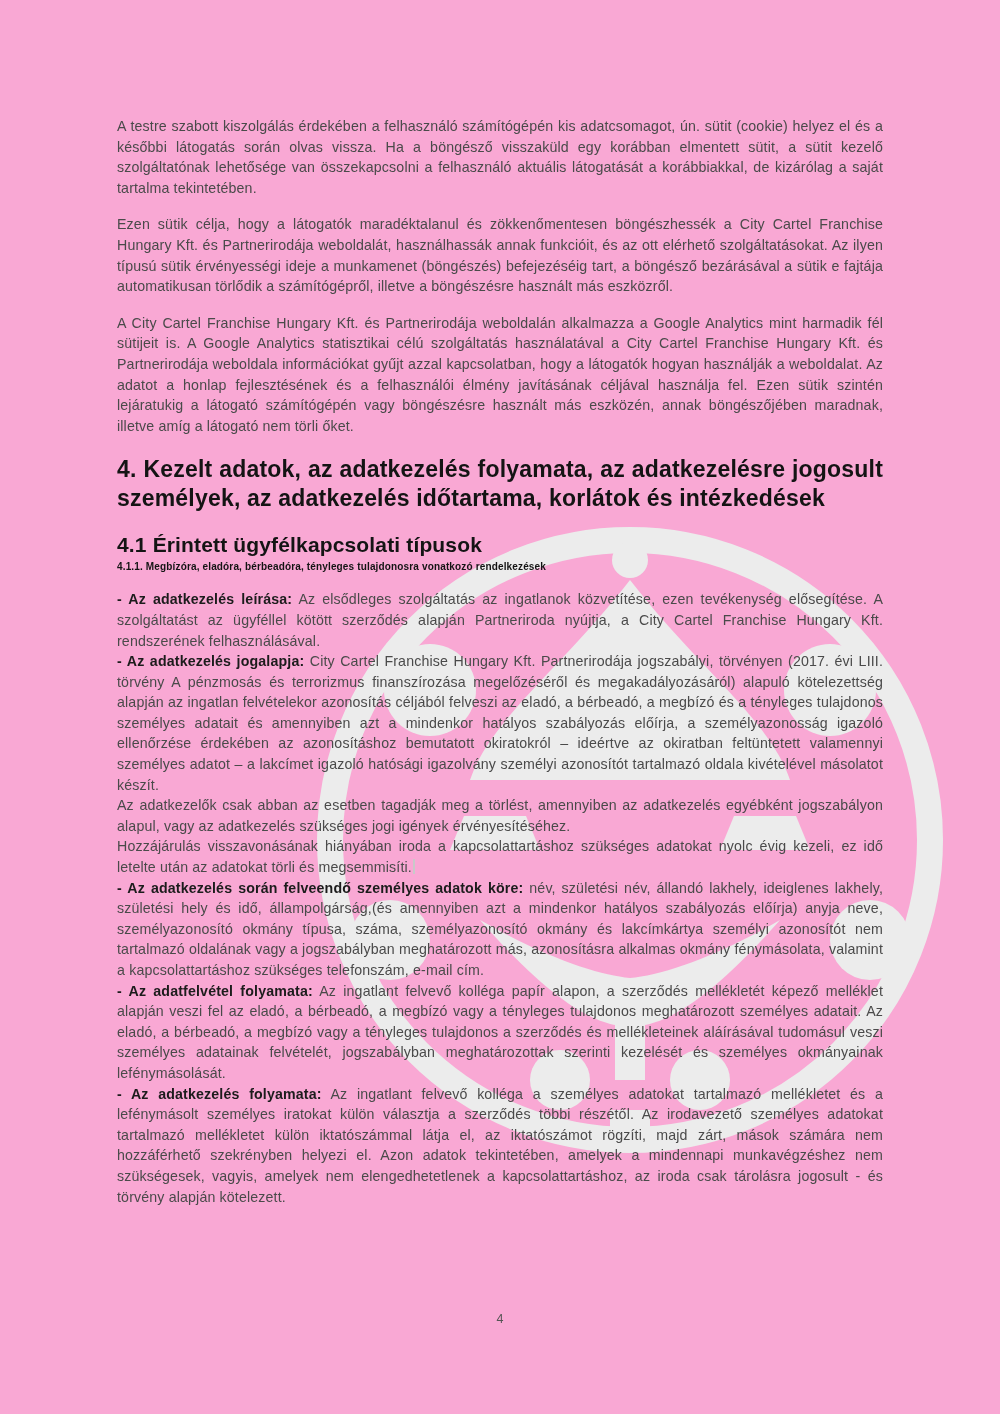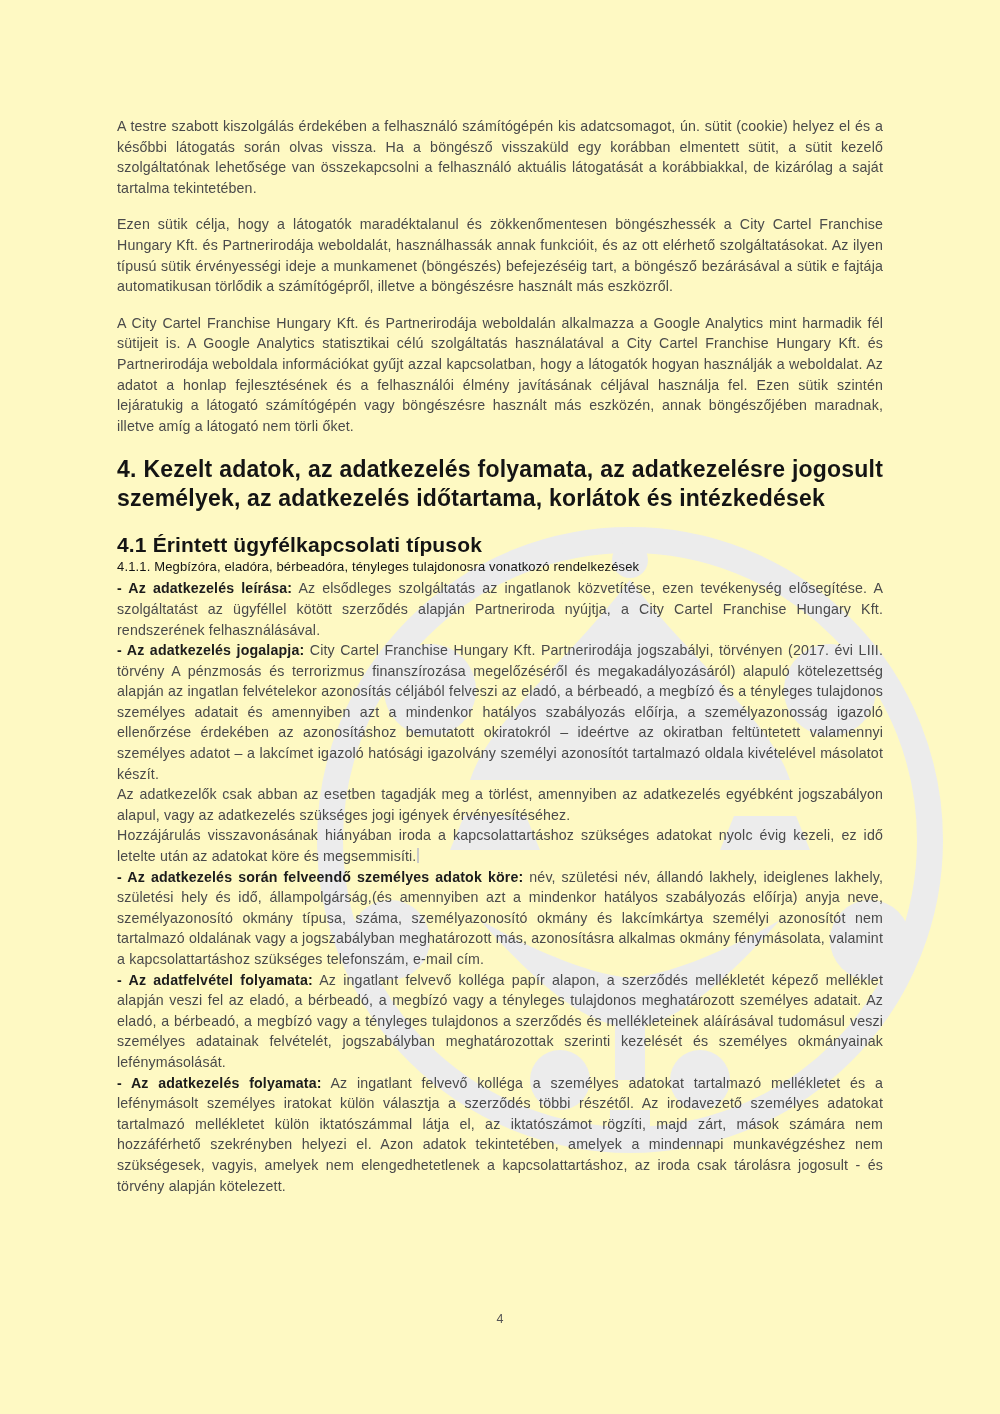--- a/index.html
+++ b/index.html
@@ -4,21 +4,21 @@
 <style>
   * { margin: 0; padding: 0; box-sizing: border-box; }
   html, body { background: #ffffff; }
   body { font-family: "Liberation Sans", "DejaVu Sans", sans-serif; }
 
   .page {
     position: relative;
     width: 1000px;
     height: 1414px;
     margin: 0 auto;
-    background: #fef9c3;
+    background: #f9a8d4;
     overflow: hidden;
   }
 
   .watermark {
     position: absolute;
     left: 310px;
     top: 520px;
     width: 640px;
     height: 640px;
     z-index: 0;
@@ -63,24 +63,24 @@
   .sub-heading {
     color: #141414;
     font-weight: 700;
     font-size: 21px;
     line-height: 22px;
     margin-top: 14px;
   }
 
   .subsub-heading {
     color: #141414;
-    font-weight: 400;
-    font-size: 13px;
+    font-weight: 700;
+    font-size: 10px;
     line-height: 21px;
-    margin-bottom: 1px;
+    margin-bottom: 12px;
   }
 
   p.item { text-align: justify; }
   p.item .lead { font-weight: 700; color: #1c1c1c; }
 
   .caret {
     display: inline-block;
     width: 2px;
     height: 15px;
     background: #c9c9c9;
@@ -135,21 +135,21 @@
     <h2 class="sub-heading">4.1 Érintett ügyfélkapcsolati típusok</h2>
     <h3 class="subsub-heading">4.1.1.  Megbízóra, eladóra, bérbeadóra, tényleges tulajdonosra vonatkozó rendelkezések</h3>
 
     <p class="item"><span class="lead">- Az adatkezelés leírása:</span><span> Az elsődleges szolgáltatás az ingatlanok közvetítése, ezen tevékenység elősegítése. A szolgáltatást az ügyféllel kötött szerződés alapján Partneriroda nyújtja, a City Cartel Franchise Hungary Kft. rendszerének felhasználásával.</span></p>
 
     <p class="item"><span class="lead">- Az adatkezelés jogalapja:</span><span> City Cartel Franchise Hungary Kft. Partnerirodája jogszabályi, törvényen (2017. évi LIII. törvény A pénzmosás és terrorizmus finanszírozása megelőzéséről és megakadályozásáról) alapuló kötelezettség alapján az ingatlan felvételekor azonosítás céljából felveszi az eladó, a bérbeadó, a megbízó és a tényleges tulajdonos személyes adatait és amennyiben azt a mindenkor hatályos szabályozás előírja, a személyazonosság igazoló ellenőrzése érdekében az azonosításhoz bemutatott okiratokról – ideértve az okiratban feltüntetett valamennyi személyes adatot – a lakcímet igazoló hatósági igazolvány személyi azonosítót tartalmazó oldala kivételével másolatot készít.</span></p>
 
 
     <p class="item"><span>Az adatkezelők csak abban az esetben tagadják meg a törlést, amennyiben az adatkezelés egyébként jogszabályon alapul, vagy az adatkezelés szükséges jogi igények érvényesítéséhez.</span></p>
 
-    <p class="item"><span>Hozzájárulás visszavonásának hiányában iroda a kapcsolattartáshoz szükséges adatokat nyolc évig kezeli, ez idő letelte után az adatokat köre és megsemmisíti.</span><span class="caret"></span></p>
+    <p class="item"><span>Hozzájárulás visszavonásának hiányában iroda a kapcsolattartáshoz szükséges adatokat nyolc évig kezeli, ez idő letelte után az adatokat törli és megsemmisíti.</span><span class="caret"></span></p>
 
     <p class="item"><span class="lead">- Az adatkezelés során felveendő személyes adatok köre:</span><span> név, születési név, állandó lakhely, ideiglenes lakhely, születési hely és idő, állampolgárság,(és amennyiben azt a mindenkor hatályos szabályozás előírja) anyja neve, személyazonosító okmány típusa, száma, személyazonosító okmány és lakcímkártya személyi azonosítót nem tartalmazó oldalának vagy a jogszabályban meghatározott más, azonosításra alkalmas okmány fénymásolata, valamint a kapcsolattartáshoz szükséges telefonszám, e-mail cím.</span></p>
 
     <p class="item"><span class="lead">- Az adatfelvétel folyamata:</span><span>  Az ingatlant felvevő kolléga papír alapon, a szerződés mellékletét képező melléklet alapján veszi fel az eladó, a bérbeadó, a megbízó vagy a tényleges tulajdonos meghatározott személyes adatait. Az eladó, a bérbeadó, a megbízó vagy a tényleges tulajdonos a szerződés és mellékleteinek aláírásával tudomásul veszi személyes adatainak felvételét, jogszabályban meghatározottak szerinti kezelését és személyes okmányainak lefénymásolását.</span></p>
 
     <p class="item"><span class="lead">- Az adatkezelés folyamata:</span><span>  Az ingatlant felvevő kolléga a személyes adatokat tartalmazó mellékletet és a lefénymásolt személyes iratokat külön választja a szerződés többi részétől. Az irodavezető személyes adatokat tartalmazó mellékletet külön iktatószámmal látja el, az iktatószámot rögzíti, majd zárt, mások számára nem hozzáférhető szekrényben helyezi el.  Azon adatok tekintetében, amelyek a mindennapi munkavégzéshez nem szükségesek, vagyis, amelyek nem elengedhetetlenek a kapcsolattartáshoz, az iroda csak tárolásra jogosult - és törvény alapján kötelezett.</span></p>
 
   </div>
 
   <div class="page-footer">4</div>

